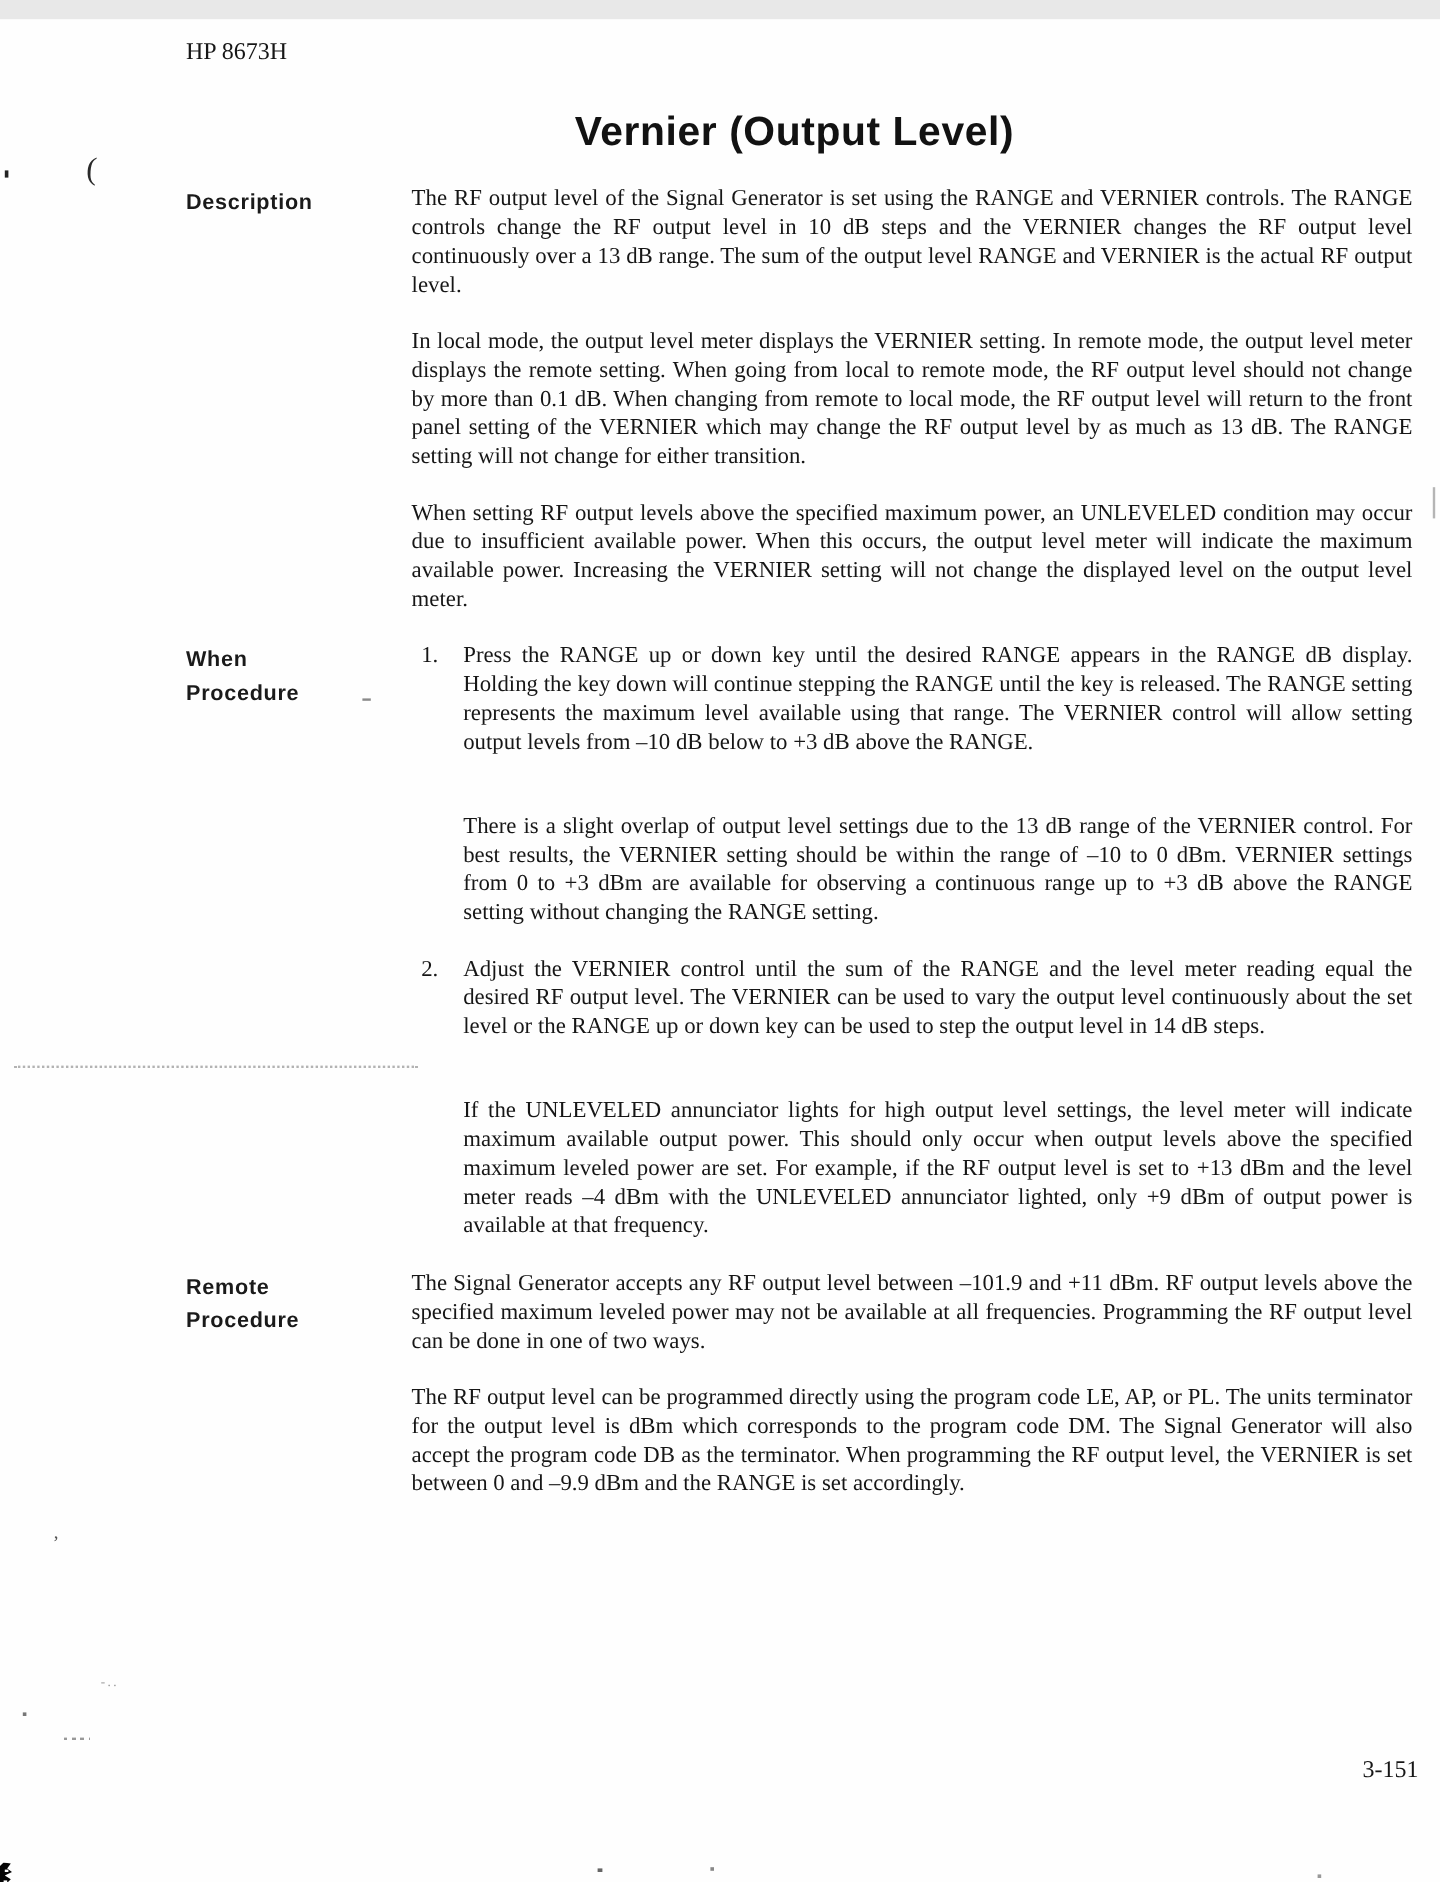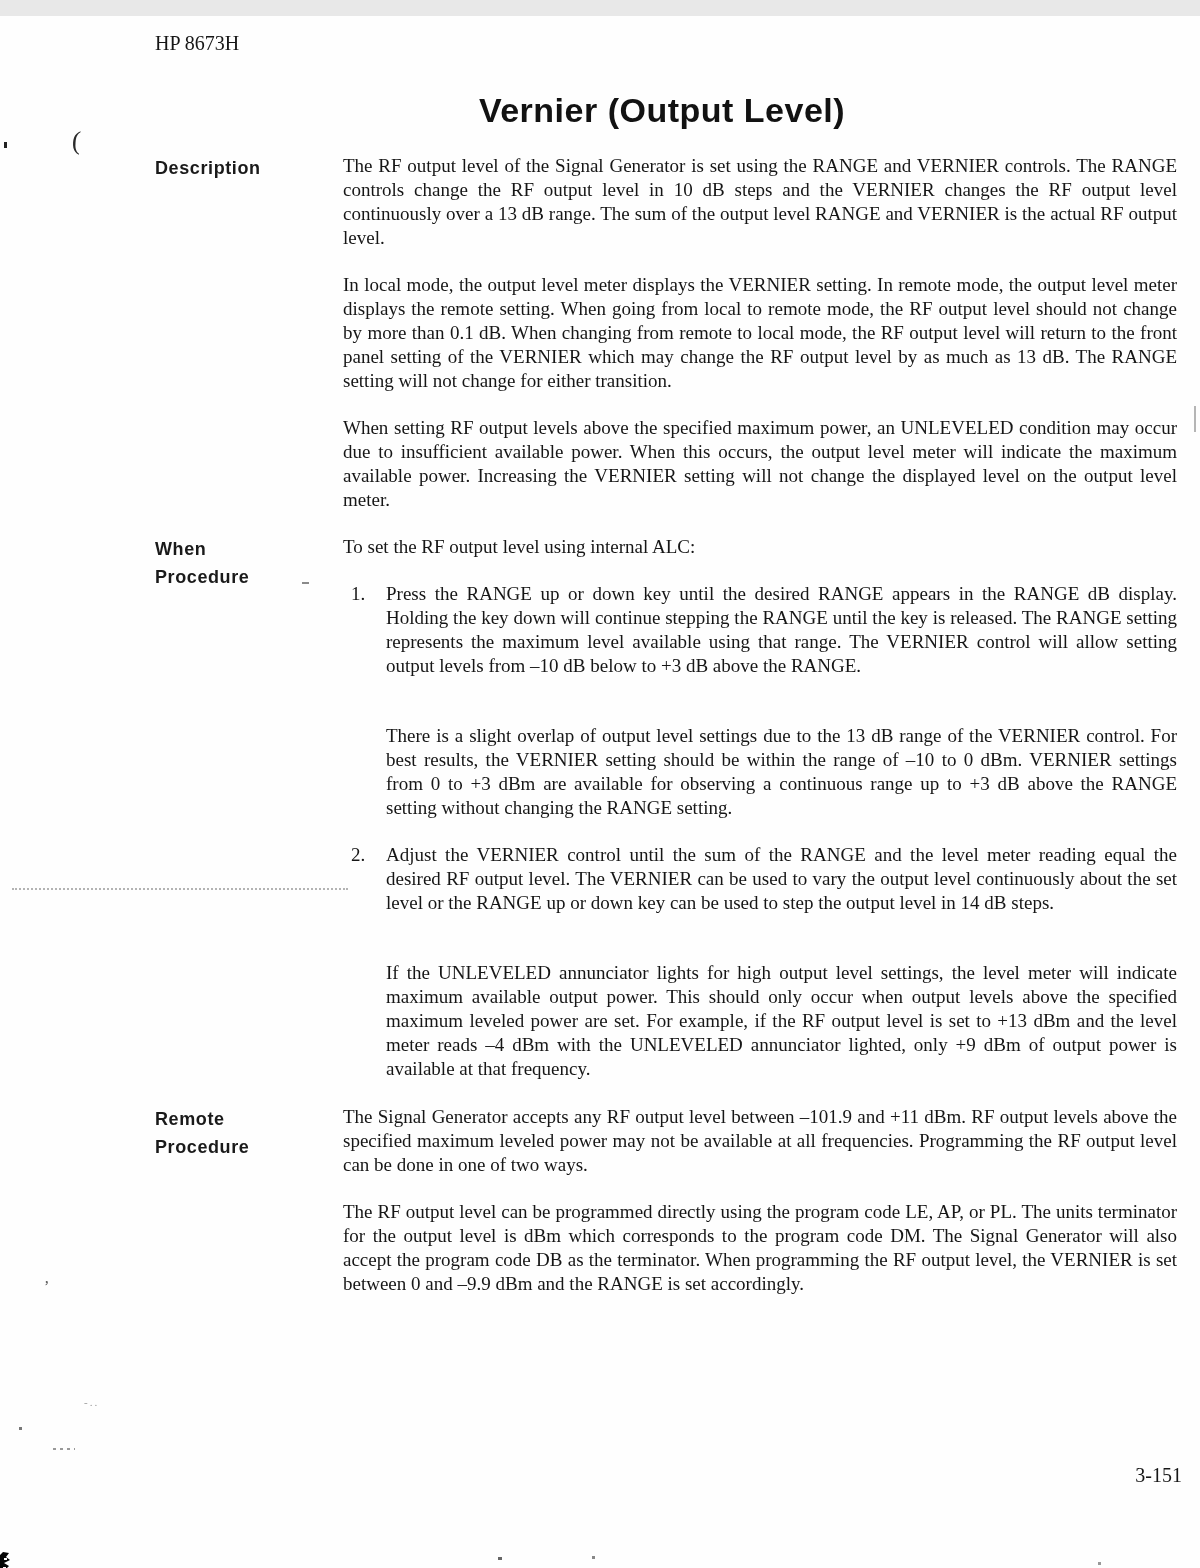--- a/index.html
+++ b/index.html
@@ -113,21 +113,20 @@
       <p>When setting RF output levels above the specified maximum power, an UNLEVELED condition may occur due to insufficient available power. When this occurs, the output level meter will indicate the maximum available power. Increasing the VERNIER setting will not change the displayed level on the output level meter.</p>
     </div>
   </div>
 
   <div class="row">
     <div class="label">
       <div>When</div>
       <div>Procedure</div>
     </div>
     <div class="body">
-      <p class="intro">To set the RF output level using internal ALC:</p>
 
       <div class="list-item">
         <span class="num">1.</span>
         <p class="itext">Press the RANGE up or down key until the desired RANGE appears in the RANGE dB display. Holding the key down will continue stepping the RANGE until the key is released. The RANGE setting represents the maximum level available using that range. The VERNIER control will allow setting output levels from –10 dB below to +3 dB above the RANGE.</p>
       </div>
       <p class="subpara">There is a slight overlap of output level settings due to the 13 dB range of the VERNIER control. For best results, the VERNIER setting should be within the range of –10 to 0 dBm. VERNIER settings from 0 to +3 dBm are available for observing a continuous range up to +3 dB above the RANGE setting without changing the RANGE setting.</p>
 
       <div class="list-item">
         <span class="num">2.</span>
         <p class="itext">Adjust the VERNIER control until the sum of the RANGE and the level meter reading equal the desired RF output level. The VERNIER can be used to vary the output level continuously about the set level or the RANGE up or down key can be used to step the output level in 14 dB steps.</p>

